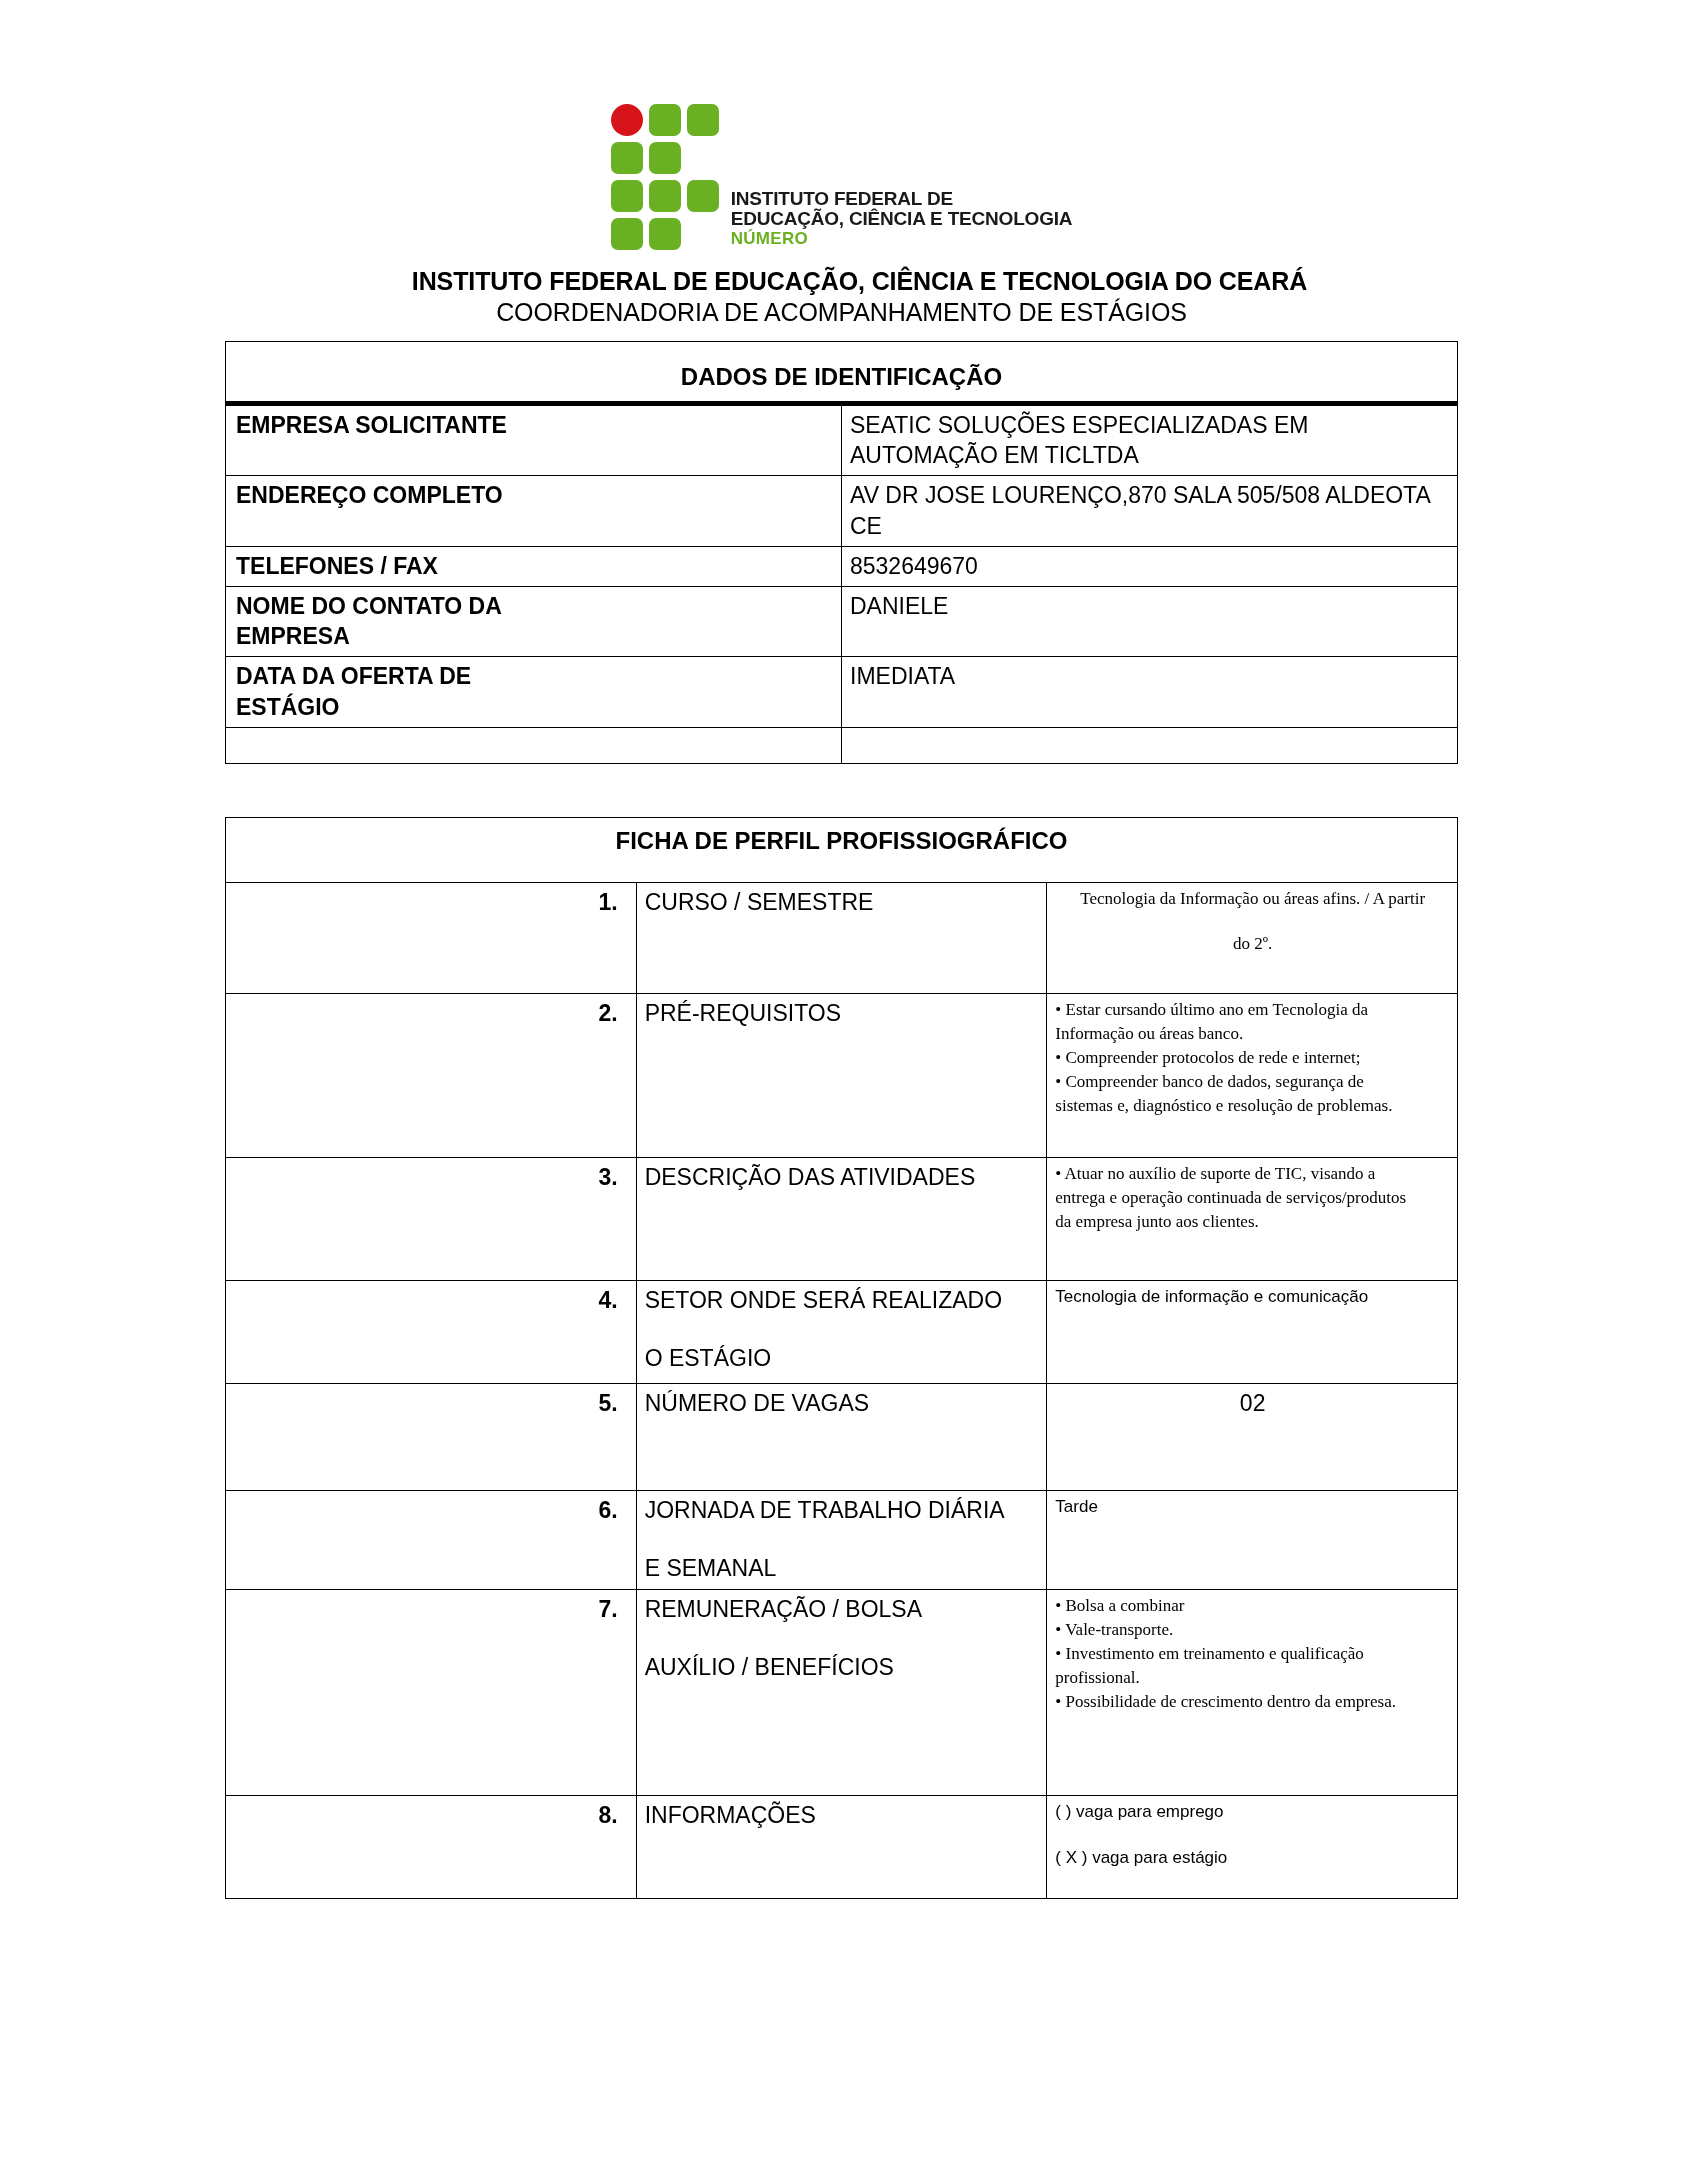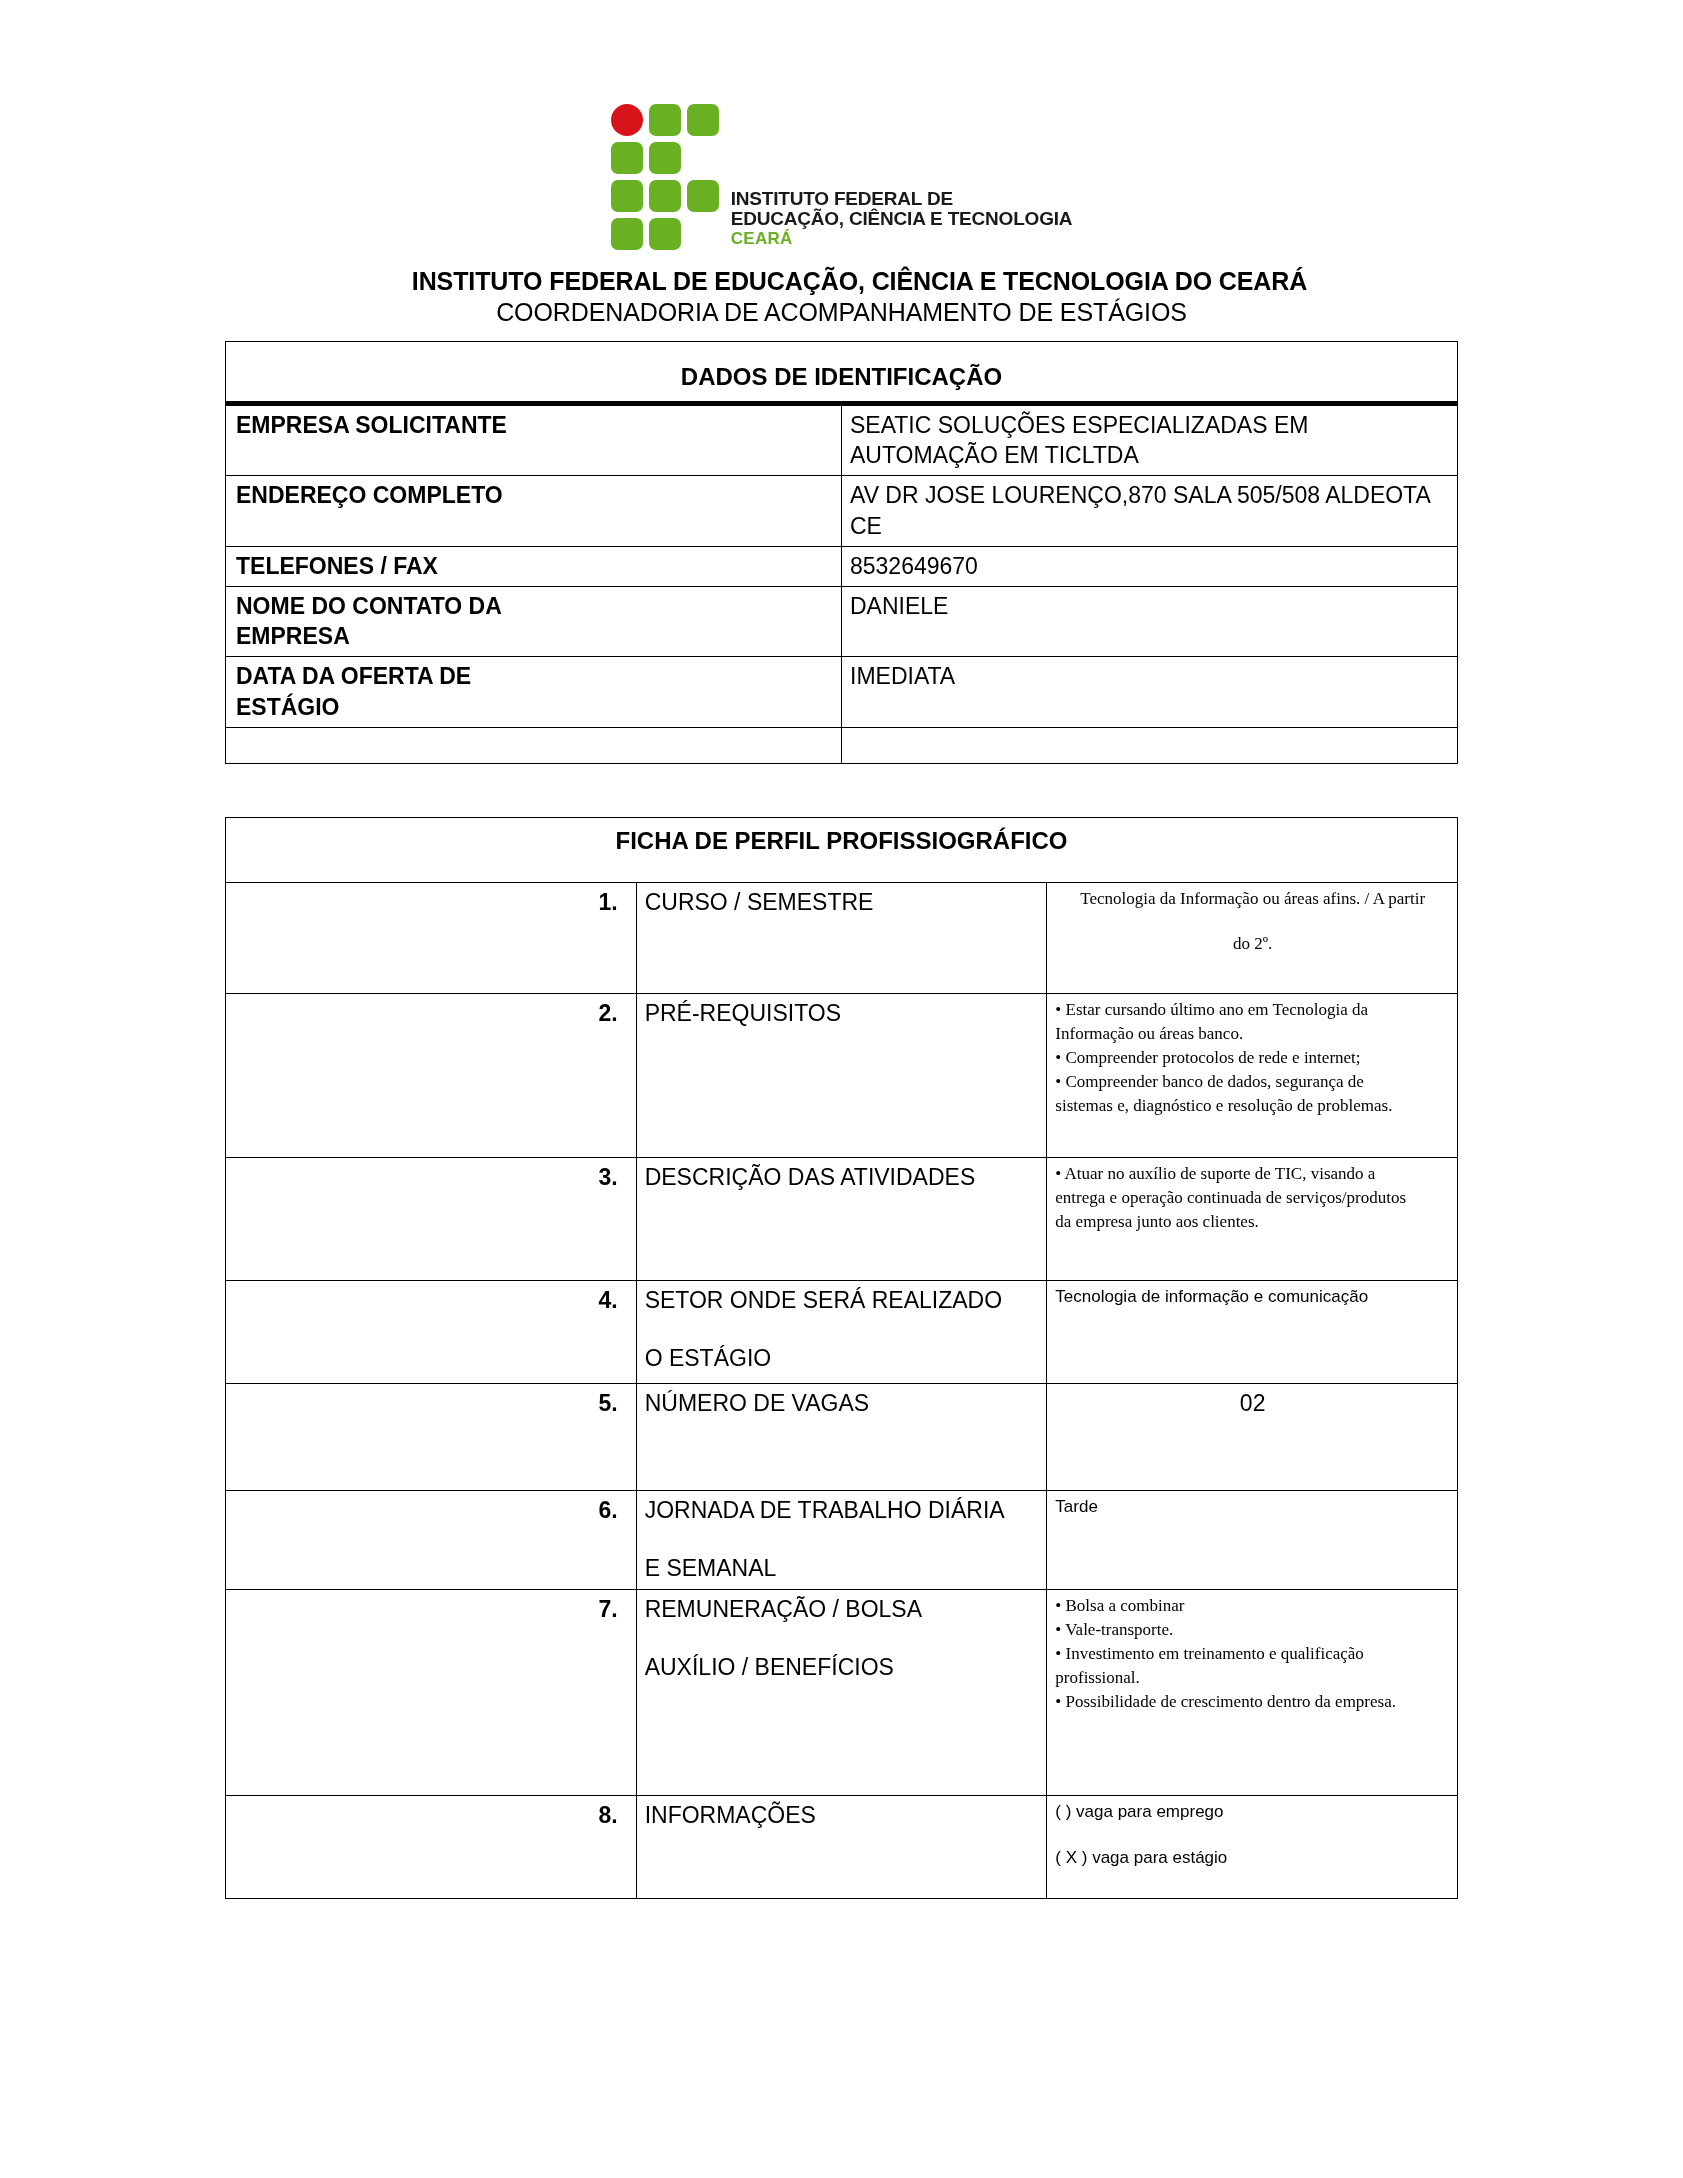--- a/index.html
+++ b/index.html
@@ -216,21 +216,21 @@
         <div class="sq"></div>
         <div class="sq"></div>
         <div class="sq"></div>
         <div class="sq"></div>
         <div class="sq"></div>
         <div class="sq blank"></div>
       </div>
       <div class="logo-text">
         <div class="l1">INSTITUTO FEDERAL DE</div>
         <div class="l2">EDUCAÇÃO, CIÊNCIA E TECNOLOGIA</div>
-        <div class="l3">CEARÁ</div>
+        <div class="l3">NÚMERO</div>
       </div>
     </div>
   </div>
 
   <div class="doc-head">
     <div class="h1">INSTITUTO FEDERAL DE EDUCAÇÃO, CIÊNCIA E TECNOLOGIA DO CEARÁ</div>
     <div class="h2">COORDENADORIA DE ACOMPANHAMENTO DE ESTÁGIOS</div>
   </div>
 
   <table class="tbl" id="table-identificacao">

